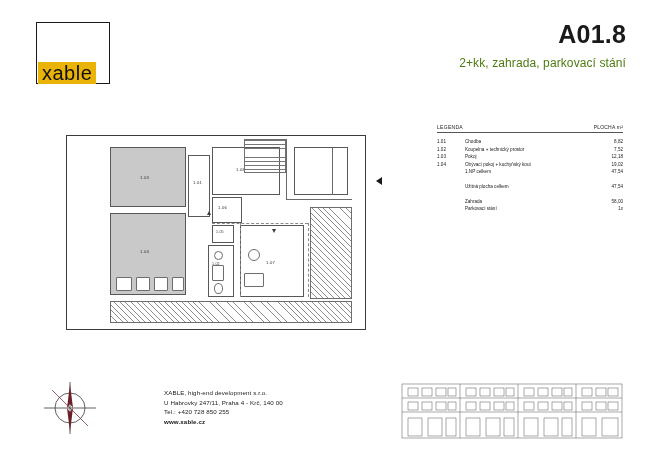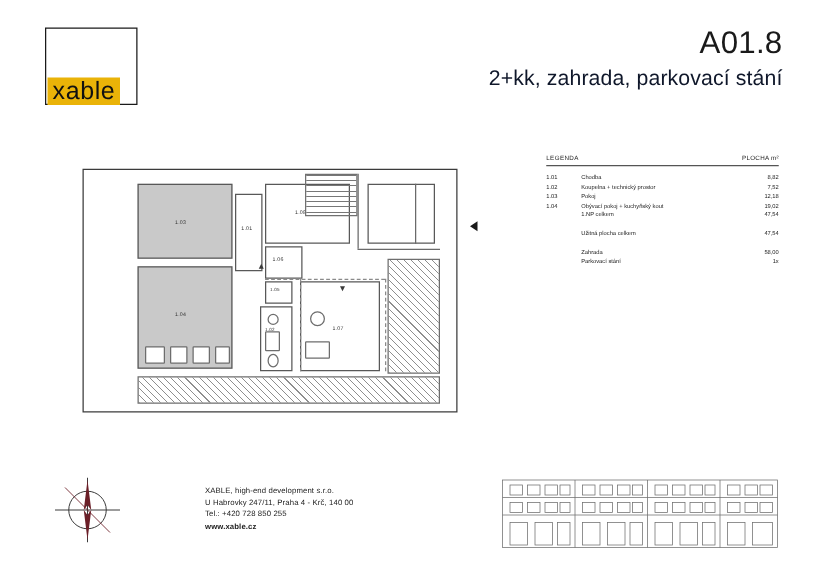--- a/index.html
+++ b/index.html
@@ -46,28 +46,28 @@
   }
 
   .header-right {
     position: absolute;
     right: 36px;
     top: 20px;
     text-align: right;
   }
   .unit-code {
     font-size: 25px;
-    font-weight: 400;
+    font-weight: 700;
     color: #1a1a1a;
     line-height: 28px;
     letter-spacing: 0.2px;
   }
   .unit-desc {
-    font-size: 17px;
-    color: #0f172a;
+    font-size: 12px;
+    color: #4d7c0f;
     line-height: 24px;
     margin-top: 3px;
     letter-spacing: 0.1px;
     text-align: center;
   }
   .unit-floor {
     font-size: 17px;
     color: #1a1a1a;
     line-height: 22px;
     margin-top: 4px;

